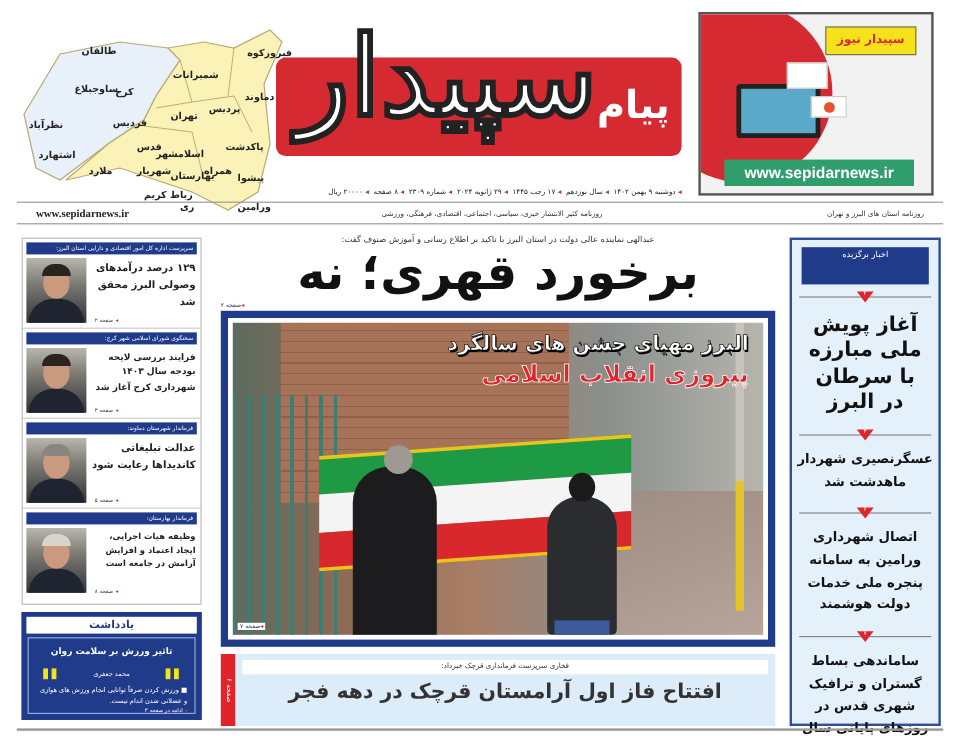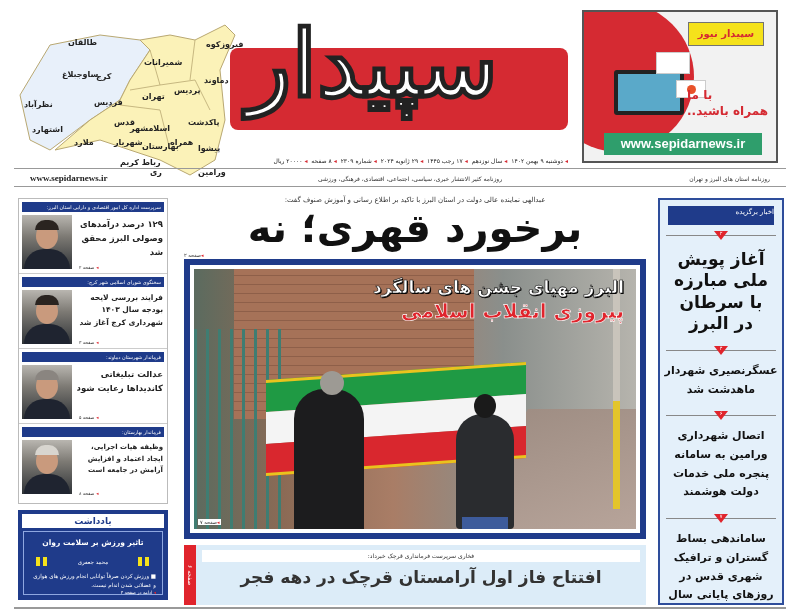--- a/index.html
+++ b/index.html
@@ -65,21 +65,21 @@
     .photo-credit { position: absolute; left: 4px; bottom: 4px; font-size: 5px; background: #fff; color: #333; padding: 0 2px; }
 
     
     .bottom-news { left: 184px; top: 545px; width: 462px; height: 60px; background: #dcecf8; }
     .bottom-news .tab { position: absolute; left: 0; top: 0; width: 12px; height: 60px; background: #e0242c; color: #fff; font-size: 6px; writing-mode: vertical-rl; text-align: center; line-height: 12px; }
     .bottom-news .kick { position: absolute; left: 18px; right: 6px; top: 5px; height: 12px; background: #fff; font-size: 6px; text-align: center; line-height: 12px; color: #333; }
     .bottom-news .hd { position: absolute; left: 18px; right: 6px; top: 22px; font-size: 17px; font-weight: bold; text-align: center; color: #333; }
 
     
     .rcol { left: 658px; top: 198px; width: 126px; height: 407px; background: #e4f0fa; border: 2px solid #2e4d9b; }
-    .rcol .hdr { margin: 6px 8px 0 8px; height: 19px; background: #1f3b8a; color: #fff; font-size: 7px; line-height: 13px; }
+    .rcol .hdr { margin: 6px 8px 0 8px; height: 31px; background: #1f3b8a; color: #fff; font-size: 7px; text-align: center; line-height: 13px; }
     .rcol .divider { position: relative; height: 12px; margin: 6px 6px 2px; }
     .rcol .divider::before { content: ""; position: absolute; left: 0; right: 0; top: 4px; height: 1px; background: #888; }
     .rcol .divider .tri { position: absolute; left: 50%; top: 0; margin-left: -7px; width: 0; height: 0; border-left: 7px solid transparent; border-right: 7px solid transparent; border-top: 9px solid #e0242c; }
     .rcol .divider .num { position: absolute; left: 50%; top: -1px; width: 14px; margin-left: -7px; text-align: center; font-size: 5px; color: #fff; }
     .rcol .item { text-align: center; font-weight: bold; color: #111; padding: 0 4px; line-height: 1.25; }
     .rcol .item.big { font-size: 17px; }
     .rcol .item.sm { font-size: 11px; }
 
     
     .lcol { left: 18px; top: 198px; width: 150px; height: 306px; border: 1px solid #bbb; background: #fff; }
@@ -142,43 +142,40 @@
   <span class="lbl" style="left:110px;top:148px">رباط کریم</span>
   <span class="lbl" style="left:140px;top:158px">ری</span>
   <span class="lbl" style="left:160px;top:128px">همراه</span>
   <span class="lbl" style="left:178px;top:108px">پاکدشت</span>
   <span class="lbl" style="left:188px;top:134px">پیشوا</span>
   <span class="lbl" style="left:188px;top:158px">ورامین</span>
 </div>
 
 <div class="abs masthead">
   <span class="title-big">سپیدار</span>
+  <span class="title-small">پیام</span>
 </div>
 <div class="abs issue-line">
   <span class="sep">◂</span><span>دوشنبه ۹ بهمن ۱۴۰۲</span>
   <span class="sep">◂</span><span>سال نوزدهم</span>
   <span class="sep">◂</span><span>۱۷ رجب ۱۴۴۵</span>
   <span class="sep">◂</span><span>۲۹ ژانویه ۲۰۲۴</span>
   <span class="sep">◂</span><span>شماره ۲۳۰۹</span>
   <span class="sep">◂</span><span>۸ صفحه</span>
   <span class="sep">◂</span><span>۲۰۰۰۰ ریال</span>
 </div>
 
 <div class="abs ad">
   <div class="circle"></div>
   <div class="logo">سپیدار نیوز</div>
   <div class="laptop">
       <div class="scr"></div>
     </div>
   <div class="chartcard"></div>
   <div class="playcard"></div>
-  <div class="slogan">
-    <div>با ما</div>
-    <div>همراه باشید..</div>
-  </div>
   <div class="url">www.sepidarnews.ir</div>
 </div>
 
 <div class="abs rule" style="top:168px"></div>
 <div class="abs strap-left">www.sepidarnews.ir</div>
 <div class="abs strap-mid">روزنامه کثیر الانتشار خبری، سیاسی، اجتماعی، اقتصادی، فرهنگی، ورزشی</div>
 <div class="abs strap-right">روزنامه استان های البرز و تهران</div>
 <div class="abs rule" style="top:186px"></div>
 
 <div class="abs kicker">عبدالهی نماینده عالی دولت در استان البرز با تاکید بر اطلاع رسانی و آموزش صنوف گفت:</div>

